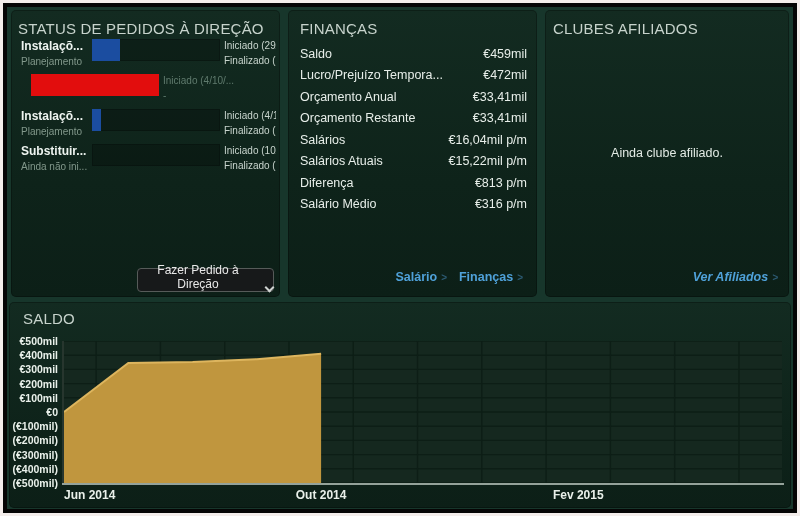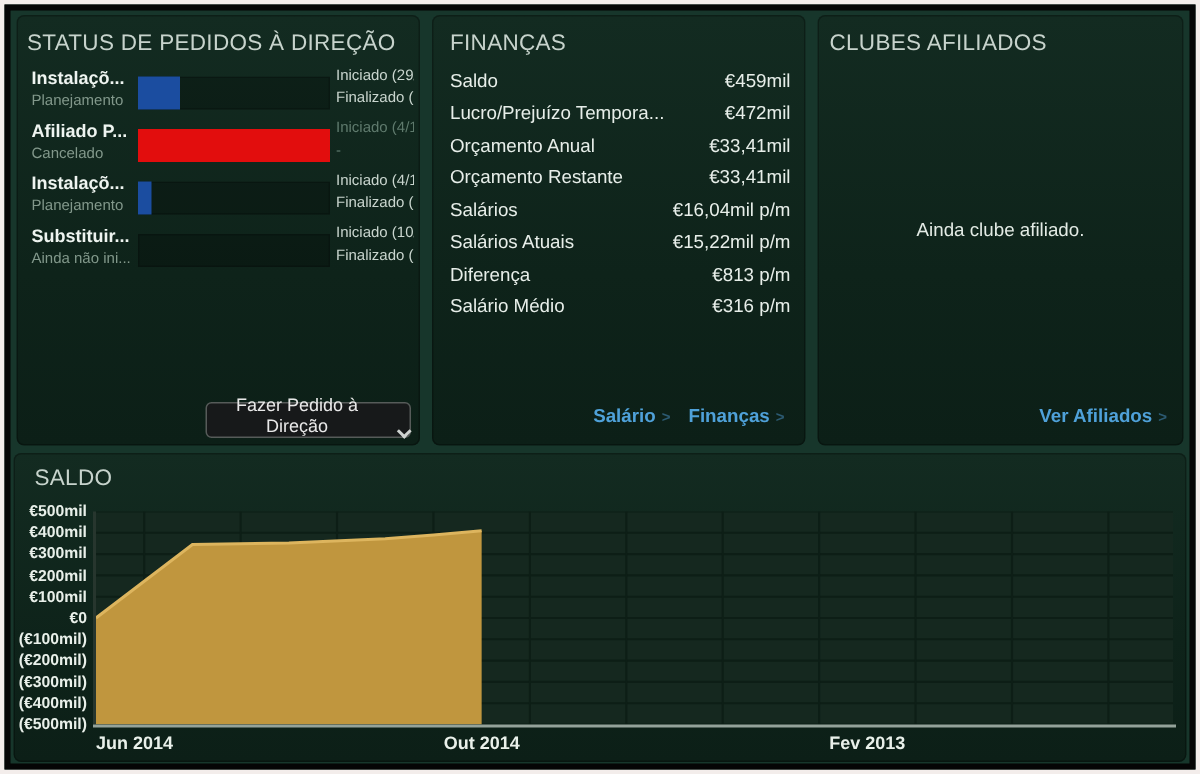--- a/index.html
+++ b/index.html
@@ -10,21 +10,21 @@
 
   .panel { position:absolute; border-radius:5px;
            background:linear-gradient(180deg,#132b21 0%, #0e231a 60%, #0c1f17 100%);
            box-shadow:inset 0 0 0 1px rgba(0,0,0,.28); }
   .panel-title { color:#c7d3cc; font-size:15px; letter-spacing:.2px; white-space:nowrap; }
 
   
   #panel-status { left:4px; top:3px; width:269px; height:287px; }
   #panel-status .panel-title { position:absolute; left:7px; top:10px; }
   .req-rows { position:absolute; left:10px; top:28px; right:4px; }
-  .req-row { display:flex; height:35px; align-items:flex-end; }
+  .req-row { display:flex; height:35px; align-items:flex-start; }
   .req-text { width:61px; flex:none; padding-top:1px; }
   .req-title { color:#eef4f0; font-size:12px; font-weight:bold; white-space:nowrap; }
   .req-sub { color:#82988b; font-size:10px; margin-top:3px; white-space:nowrap; }
   .req-bar { width:128px; flex:none; height:22px; margin:1px 0 0 10px;
              background:rgba(0,0,0,.24); box-shadow:inset 0 0 0 1px rgba(0,0,0,.2); }
   .req-fill { height:100%; width:0; }
   .req-dates { flex:1; margin-left:4px; color:#c9d5ce; font-size:10px; line-height:15px;
                white-space:nowrap; overflow:hidden; }
   .req-dates.dim { color:#5f7a6d; }
 
@@ -45,21 +45,21 @@
   .panel-links { position:absolute; left:16px; right:14px; bottom:13px;
                  display:flex; justify-content:flex-end; gap:12px;text-align:right; }
   .link { color:#4fa1d9; font-size:12.5px; font-weight:bold; cursor:pointer; white-space:nowrap; }
   .link-chev { color:#2c5a72; font-size:10px; font-weight:bold; margin-left:4px; }
 
   
   #panel-clubes { left:538px; top:3px; width:244px; height:287px; }
   #panel-clubes .panel-title { position:absolute; left:8px; top:10px; }
   .empty-msg { position:absolute; left:0; right:0; top:136px; text-align:center;
                color:#e3ebe5; font-size:12.5px; }
-  #panel-clubes .panel-links { right:11px; }
+  #panel-clubes .panel-links { right:11px;font-style:italic; }
 
   
   #panel-saldo { left:2px; top:295px; width:782px; height:206px; }
   #panel-saldo .panel-title { position:absolute; left:14px; top:8px; }
   .ylabels { position:absolute; left:2px; top:39px; width:47px; height:142px; }
   .ytick { position:absolute; right:0; transform:translateY(-50%); color:#e9f0ea;
            font-size:10.5px; font-weight:bold; white-space:nowrap; }
   .plot { position:absolute; left:55px; top:39px; width:718px; height:142px;
           background:#15281f; }
   .plot svg { display:block; }
@@ -86,24 +86,20 @@
           <div class="req-bar">
             <div class="req-fill" style="width: 22%; background: rgb(27, 77, 160);"></div>
           </div>
           <div class="req-dates">
             <div>Iniciado (29/7...</div>
             <div>Finalizado (7/...</div>
           </div>
         </div>
 
         <div class="req-row">
-          <div class="req-text">
-            <div class="req-title">Afiliado P...</div>
-            <div class="req-sub">Cancelado</div>
-          </div>
           <div class="req-bar">
             <div class="req-fill" style="width: 100%; background: rgb(226, 13, 13);"></div>
           </div>
           <div class="req-dates dim">
             <div>Iniciado (4/10/...</div>
             <div>-</div>
           </div>
         </div>
 
         <div class="req-row">
@@ -232,18 +228,18 @@
             <line x1="610.6535362578335" y1="0" x2="610.6535362578335" y2="142" stroke="#0d1e16" stroke-width="1.4"></line>
             <line x1="674.9328558639213" y1="0" x2="674.9328558639213" y2="142" stroke="#0d1e16" stroke-width="1.4"></line>
             <path d="M 0,142 L 0.0,71.0 L 64.3,22.0 L 128.6,21.0 L 192.8,18.2 L 225.0,15.6 L 257.1,12.8 L 257.1,142 Z" fill="#c0963e"></path>
             <path d="M 0.0,71.0 L 64.3,22.0 L 128.6,21.0 L 192.8,18.2 L 225.0,15.6 L 257.1,12.8" fill="none" stroke="#ddb55e" stroke-width="2"></path>
           </svg>
         </div>
       <div class="x-axis-line"></div>
       <div class="xlabels" id="xlabels">
           <div class="xtick" style="left: 0px;">Jun 2014</div>
           <div class="xtick" style="left: 257.117px; transform: translateX(-50%);">Out 2014</div>
-          <div class="xtick" style="left: 514.235px; transform: translateX(-50%);">Fev 2013</div>
+          <div class="xtick" style="left: 514.235px; transform: translateX(-50%);">Fev 2015</div>
         </div>
     </div>
 
   </div>
 </div>
 
 </body></html>

